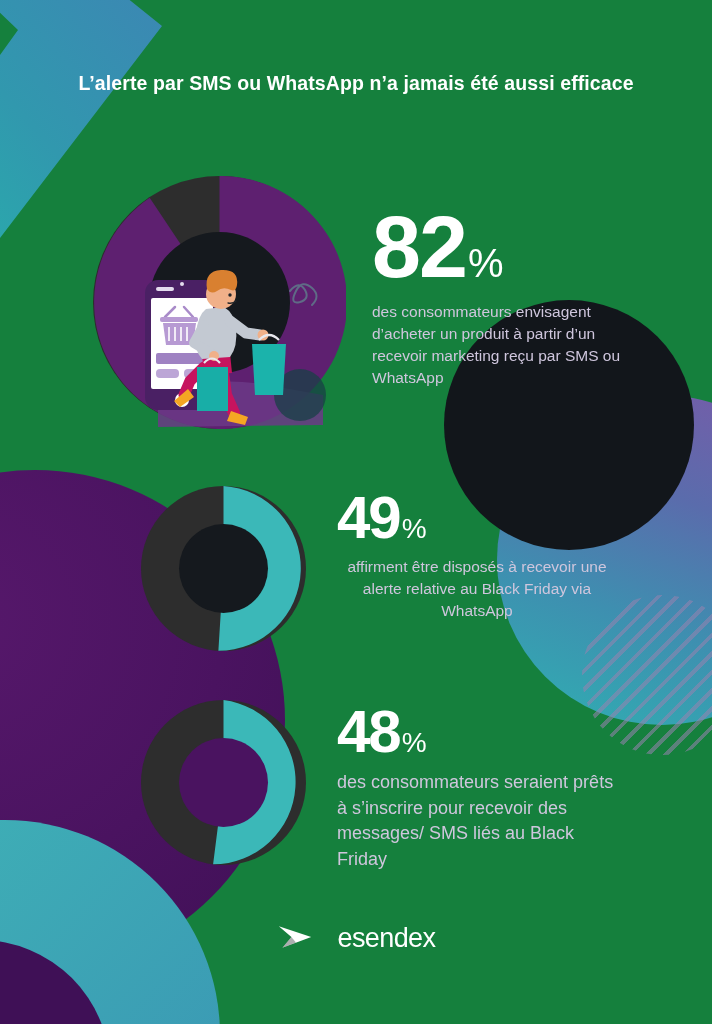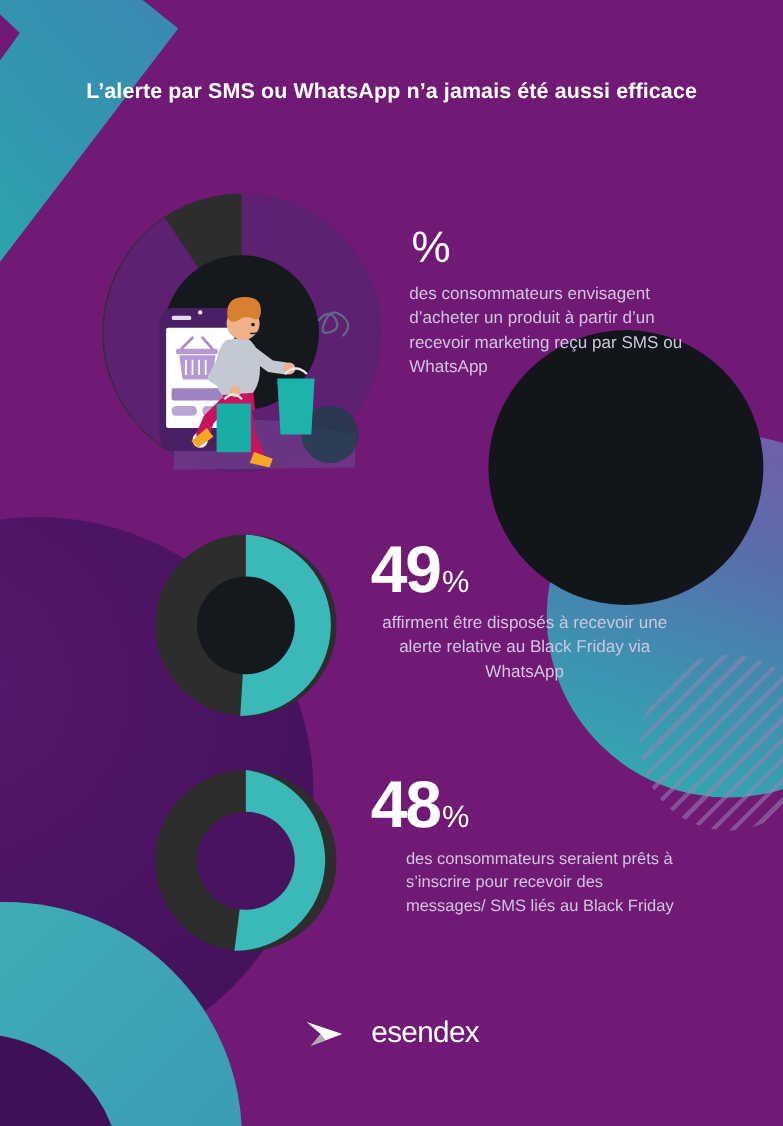--- a/index.html
+++ b/index.html
@@ -4,21 +4,21 @@
 <style>
   html, body {
     margin: 0;
     padding: 0;
     background: #11151a;
   }
   .page {
     position: relative;
     width: 712px;
     height: 1024px;
-    background: #701a75;
+    background: #15803d;
     overflow: hidden;
     font-family: "Liberation Sans", sans-serif;
   }
 
   
   .bg-layer {
     position: absolute;
     inset: 0;
     overflow: hidden;
     pointer-events: none;
@@ -230,31 +230,31 @@
   #stat-82 .desc  { font-size: 15.5px; margin-top: 12px; }
 
   #stat-49 { left: 337px; top: 489px; width: 280px; }
   #stat-49 .value { font-size: 60px; }
   #stat-49 .pct   { font-size: 28px; margin-left: 2px; }
   #stat-49 .desc  { font-size: 15.5px; text-align: center; }
 
   #stat-48 { left: 337px; top: 703px; width: 280px; }
   #stat-48 .value { font-size: 60px; text-align: right; }
   #stat-48 .pct   { font-size: 28px; margin-left: 2px; }
-  #stat-48 .desc  { font-size: 15px; margin-left: 32px; }
+  #stat-48 .desc  { font-size: 18px; }
 
   
   .logo {
     position: absolute;
     left: 0;
     right: 0;
     top: 925px;
     display: flex;
     justify-content: center;
-    align-items: flex-end;
+    align-items: flex-start;
     gap: 25px;
     z-index: 6;
   }
   .logo .mark { width: 36px; height: 24px; }
   .logo .wordmark {
     color: #ffffff;
     font-size: 27px;
     font-weight: 400;
     letter-spacing: -0.6px;
     line-height: 1;
@@ -359,20 +359,21 @@
       </g>
       <g>
         <path d="M141 85 q10 -10 20 0" fill="none" stroke="#e8e8ee" stroke-width="2.2"></path>
         <path d="M134 89 L168 89 L165 140 L137 140 Z" fill="#1bb3ab"></path>
       </g>
     </svg>
   </div>
 
   <div class="stat" id="stat-82">
     <div class="value-row">
+      <span class="value">82</span>
       <span class="pct">%</span>
     </div>
     <div class="desc">des  consommateurs envisagent d’acheter un produit à partir d’un recevoir marketing reçu par SMS ou WhatsApp</div>
   </div>
 
   <div class="donut" id="donut-49">
     <svg viewBox="0 0 100 100" width="165" height="165">
       <circle cx="50" cy="50" r="50" fill="#2d2d2d"></circle>
       <path d="M50 50 L50 0 A50 50 0 0 1 46.9 99.9 Z" fill="#3bb8b8"></path>
     </svg>

